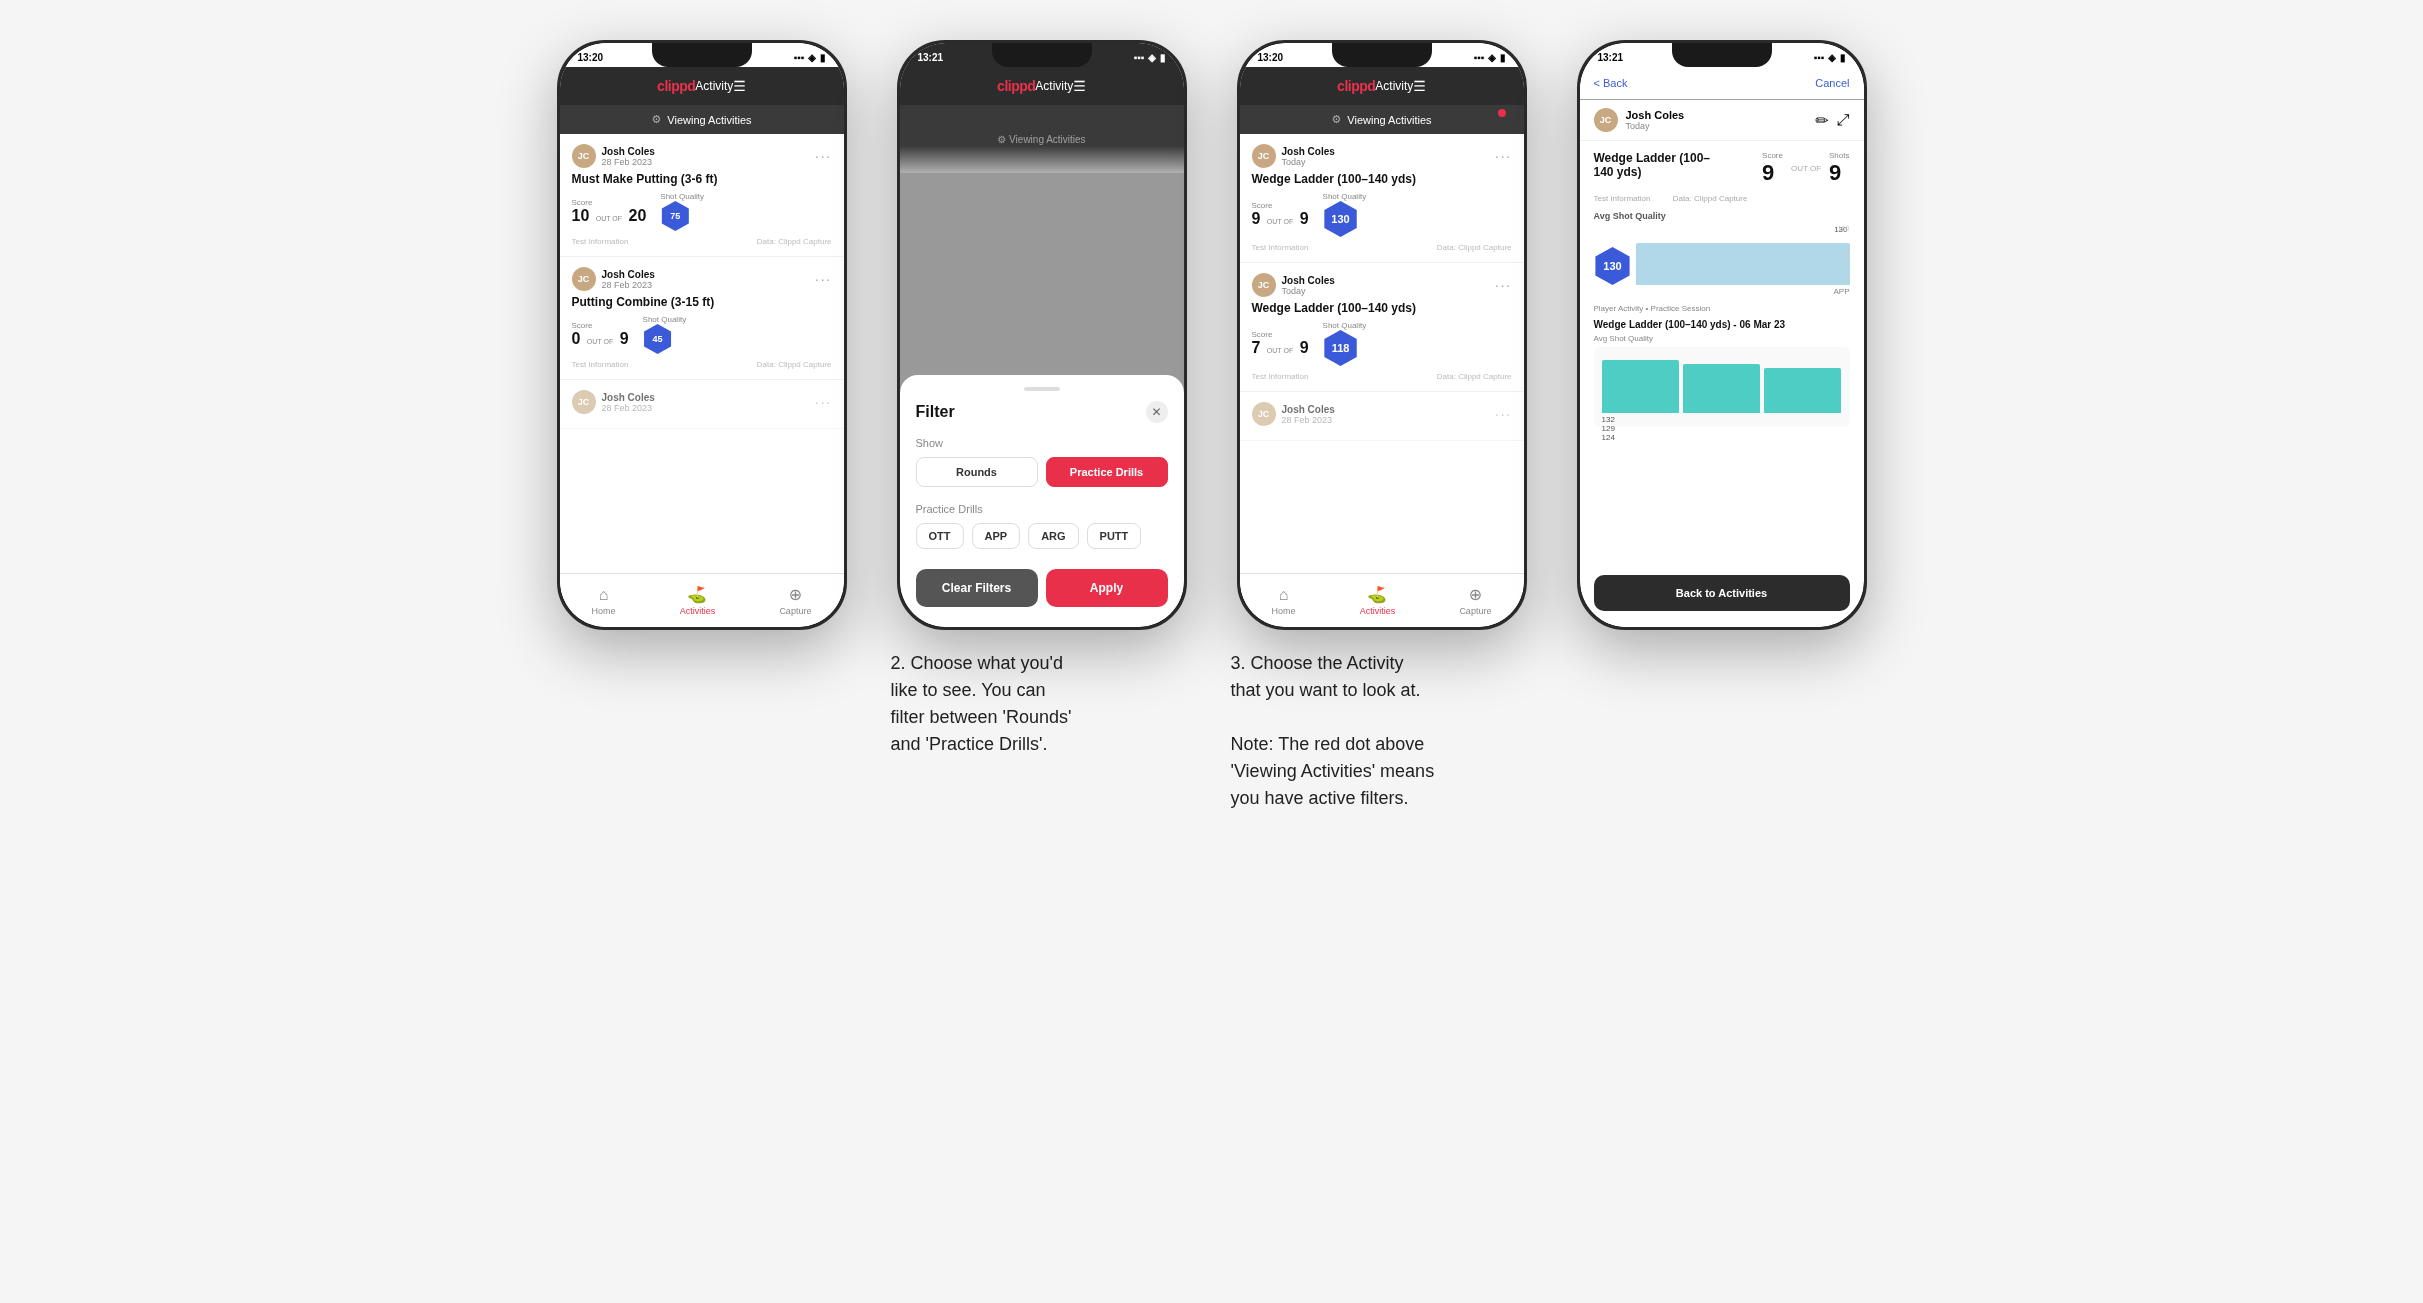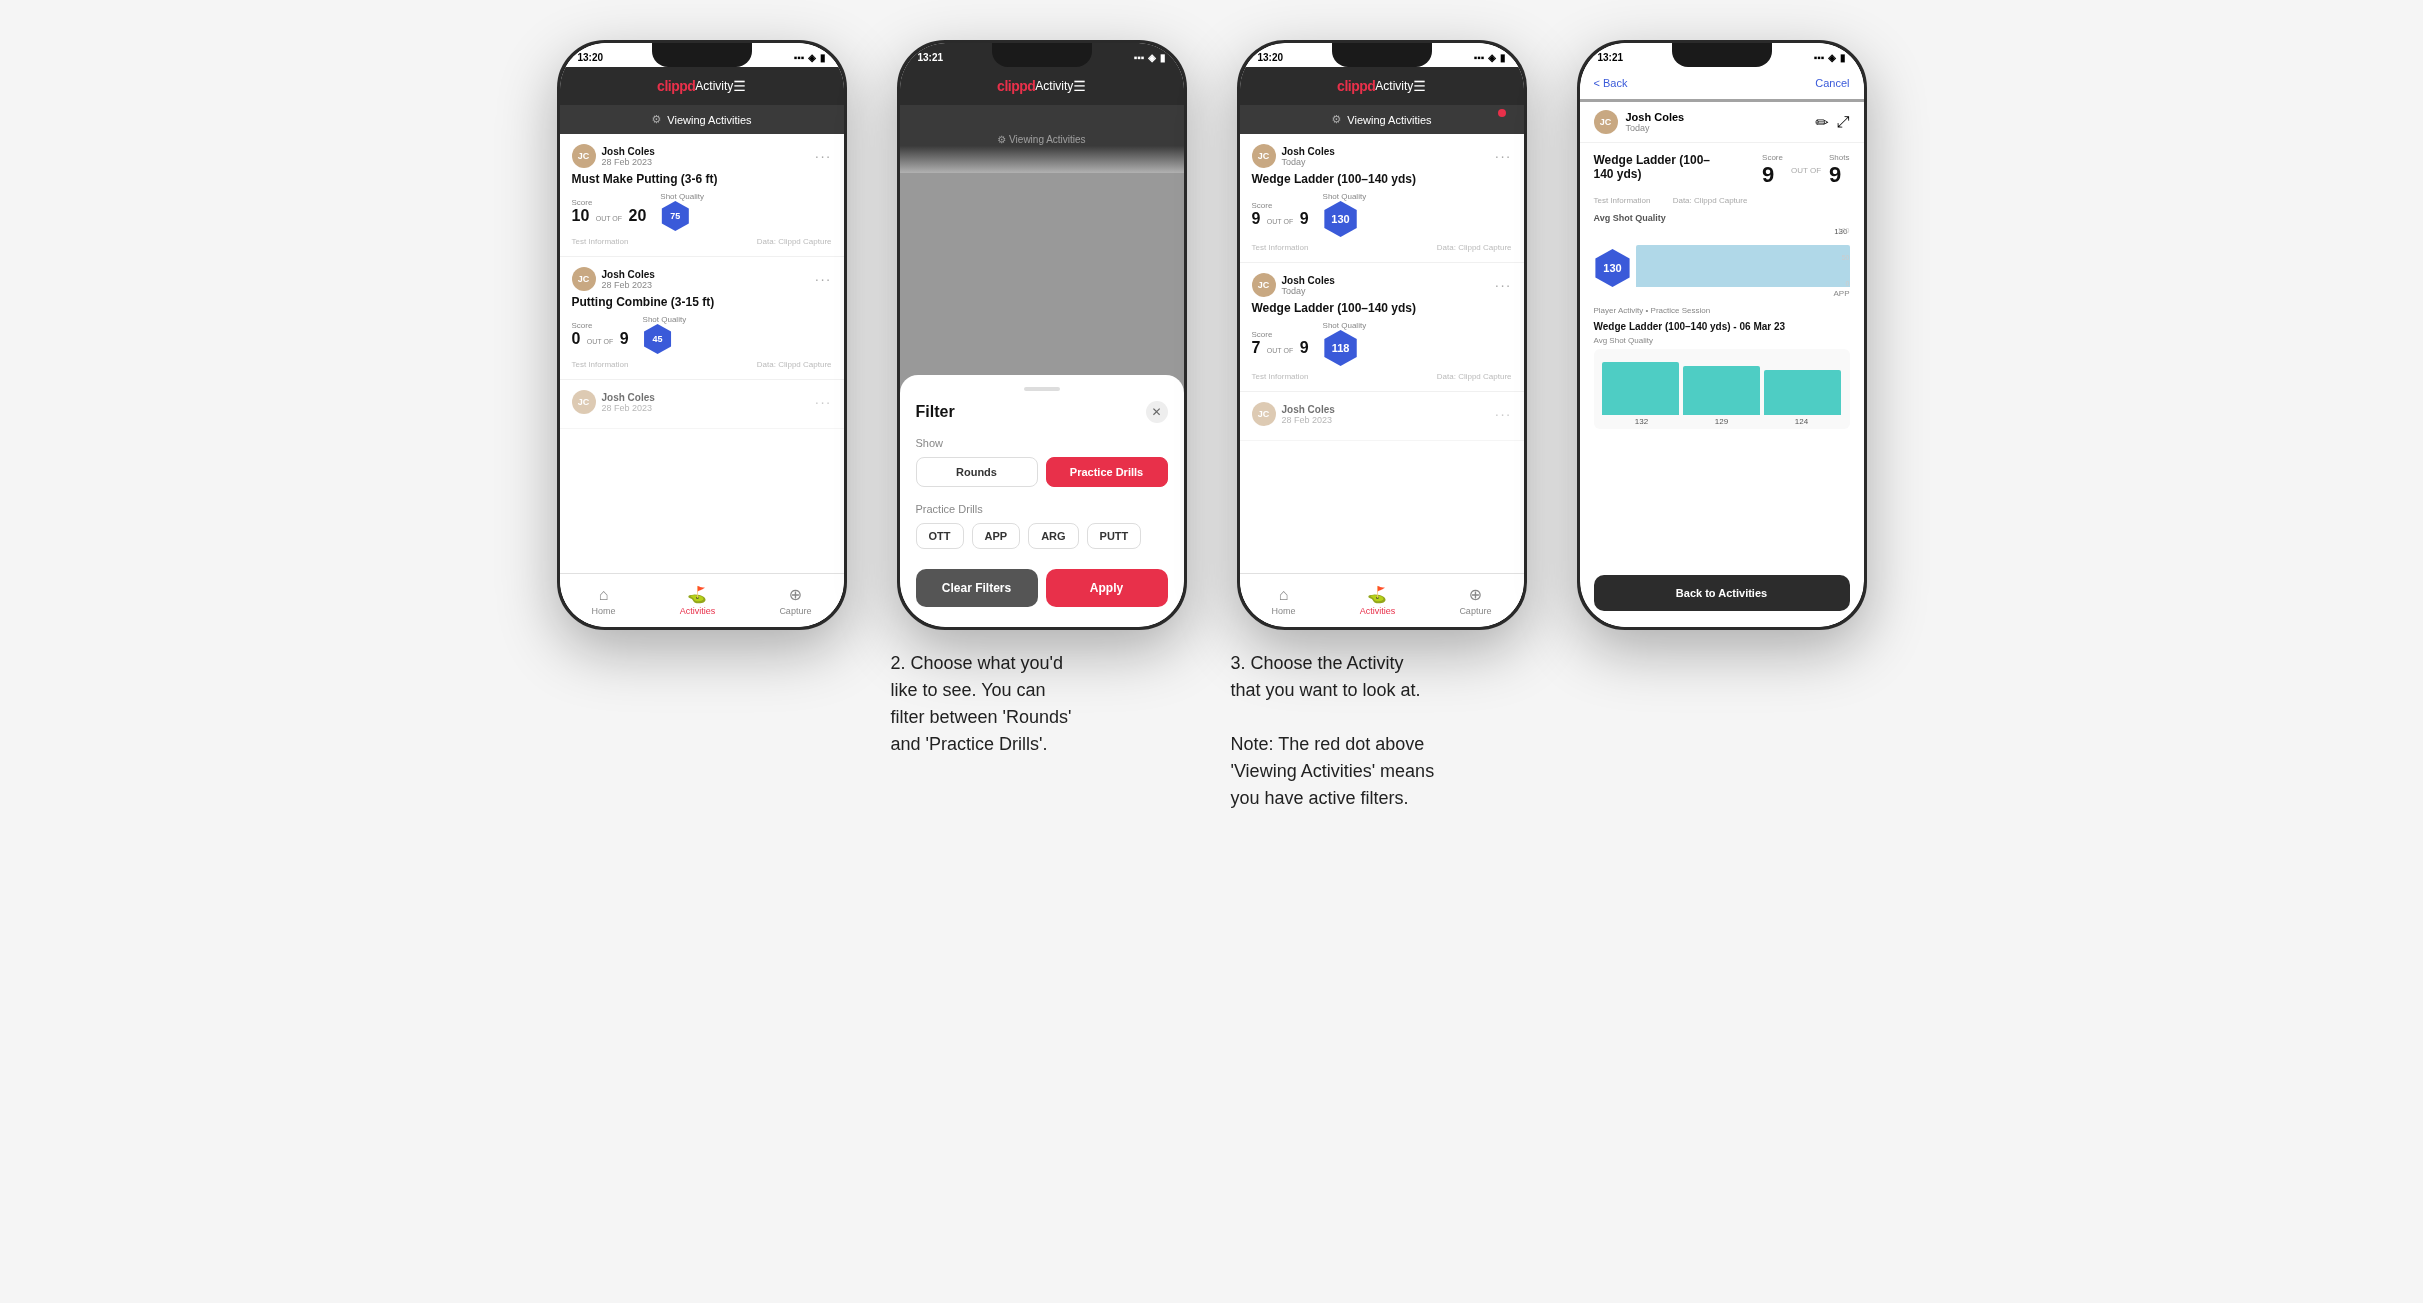--- a/index.html
+++ b/index.html
@@ -367,21 +367,21 @@
       font-weight: 600;
       text-align: center;
     }
     
     .detail-header {
       background: #fff;
       padding: 10px 14px;
       display: flex;
       align-items: center;
       justify-content: space-between;
-      border-bottom: 3px solid #a3a3a3;
+      border-bottom: 1px solid #a3a3a3;
     }
     .back-btn {
       color: #3a5ad9;
       font-size: 11px;
       display: flex;
       align-items: center;
       gap: 3px;
     }
     .cancel-btn {
       color: #3a5ad9;
@@ -931,21 +931,21 @@
           <div class="detail-session-label">Player Activity • Practice Session</div>
           <div class="detail-session-title">Wedge Ladder (100–140 yds) - 06 Mar 23</div>
           <div style="font-size:8px;color:#888;margin-bottom:4px;">Avg Shot Quality</div>
 
           <div class="detail-chart2">
             <div class="detail-chart2-bars">
               <div class="detail-chart2-bar" style="height:88%;"></div>
               <div class="detail-chart2-bar" style="height:82%;"></div>
               <div class="detail-chart2-bar" style="height:75%;"></div>
             </div>
-            <div style="display:flex;justify-content:space-around;font-size:8px;color:#555;margin-top:2px;">
+            <div style="display:flex;justify-content:space-around;font-size:8px;color:#555;margin-top:2px;flex-direction:column;">
               <span>132</span>
               <span>129</span>
               <span>124</span>
             </div>
           </div>
         </div>
 
         <div class="back-to-activities">Back to Activities</div>
 
         <div style="height:8px;background:#fff;"></div>

